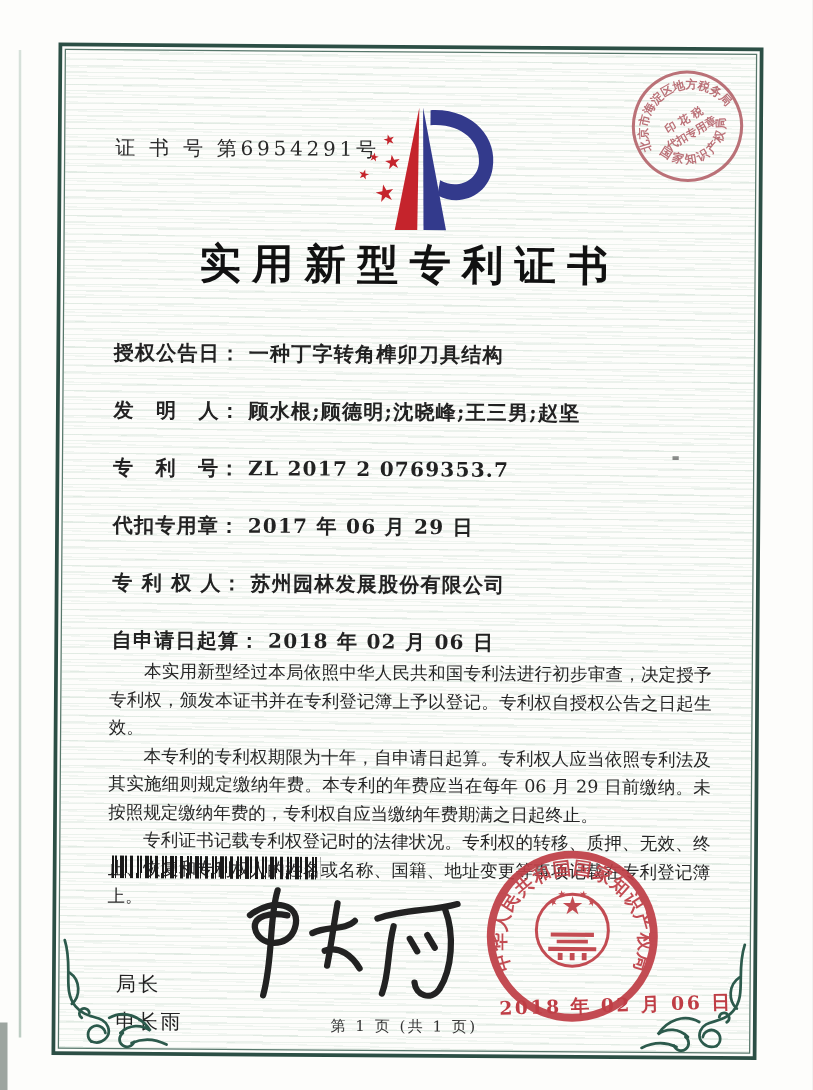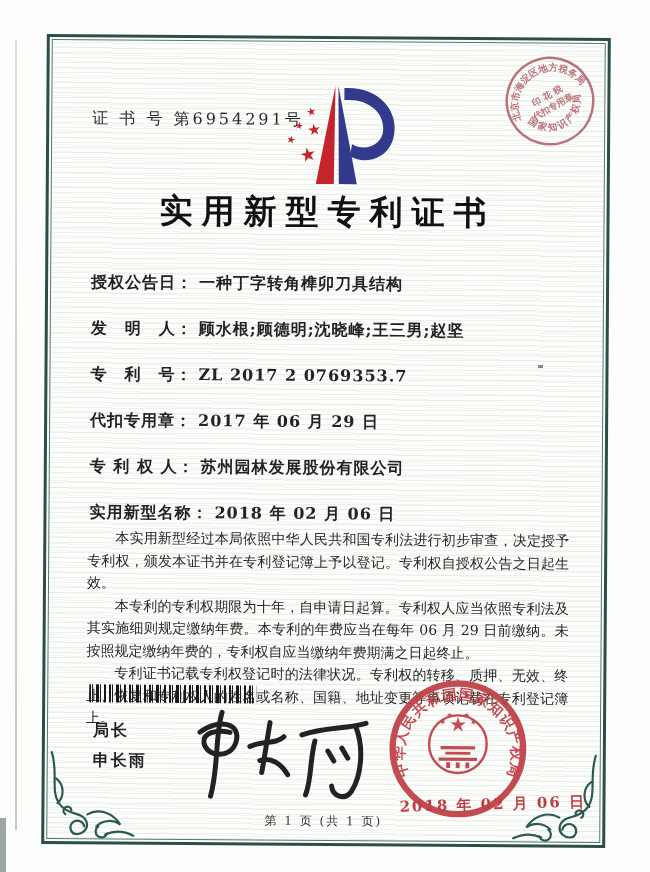--- a/index.html
+++ b/index.html
@@ -32,22 +32,22 @@
   .paras p{margin:0;text-indent:2em;}
 
   .barcode{position:absolute;left:41px;top:644px;width:167px;height:18px;
      background-image:repeating-linear-gradient(90deg,
         #191919 0 2px, transparent 2px 3px,
         #191919 3px 4px, transparent 4px 7px,
         #191919 7px 10px, transparent 10px 11px,
         #191919 11px 12px, transparent 12px 15px,
         #191919 15px 17px, transparent 17px 20px);}
 
-  .signer{position:absolute;left:45px;top:675px;font-family:"DejaVu Sans","Liberation Sans",sans-serif;
-          font-weight:bold;font-size:16px;line-height:30px;color:#222;letter-spacing:2px;}
+  .signer{position:absolute;left:45px;top:732px;font-family:"DejaVu Sans","Liberation Sans",sans-serif;
+          font-weight:normal;font-size:16px;line-height:30px;color:#222;letter-spacing:2px;}
 
   .signature{position:absolute;left:136px;top:652px;width:205px;height:120px;}
 
   .seal{position:absolute;left:338px;top:634px;width:144px;height:144px;opacity:.92;}
   .seal-date{position:absolute;left:352px;top:752px;font-size:15px;font-weight:bold;color:#bf3d45;
              letter-spacing:2px;transform:rotate(-2deg);}
 
   .footer{position:absolute;left:0;right:0;bottom:10px;text-align:center;font-size:12px;
           letter-spacing:2px;color:#333;}
 
@@ -103,21 +103,21 @@
         <div class="field-row">
           <span class="f-label">专　利　号：</span><span class="f-value">ZL 2017 2 0769353.7</span>
         </div>
         <div class="field-row">
           <span class="f-label">代扣专用章：</span><span class="f-value">2017 年 06 月 29 日</span>
         </div>
         <div class="field-row">
           <span class="f-label">专 利 权 人：</span><span class="f-value">苏州园林发展股份有限公司</span>
         </div>
         <div class="field-row">
-          <span class="f-label">实用新型名称：</span><span class="f-value">2018 年 02 月 06 日</span>
+          <span class="f-label">自申请日起算：</span><span class="f-value">2018 年 02 月 06 日</span>
         </div>
       </div>
 
       <div class="paras">
         <p>本实用新型经过本局依照中华人民共和国专利法进行初步审查，决定授予专利权，颁发本证书并在专利登记簿上予以登记。专利权自授权公告之日起生效。</p>
         <p>本专利的专利权期限为十年，自申请日起算。专利权人应当依照专利法及其实施细则规定缴纳年费。本专利的年费应当在每年 06 月 29 日前缴纳。未按照规定缴纳年费的，专利权自应当缴纳年费期满之日起终止。</p>
         <p>专利证书记载专利权登记时的法律状况。专利权的转移、质押、无效、终止、恢复和专利权人的姓名或名称、国籍、地址变更等事项记载在专利登记簿上。</p>
       </div>
 
       <div class="barcode"></div>

